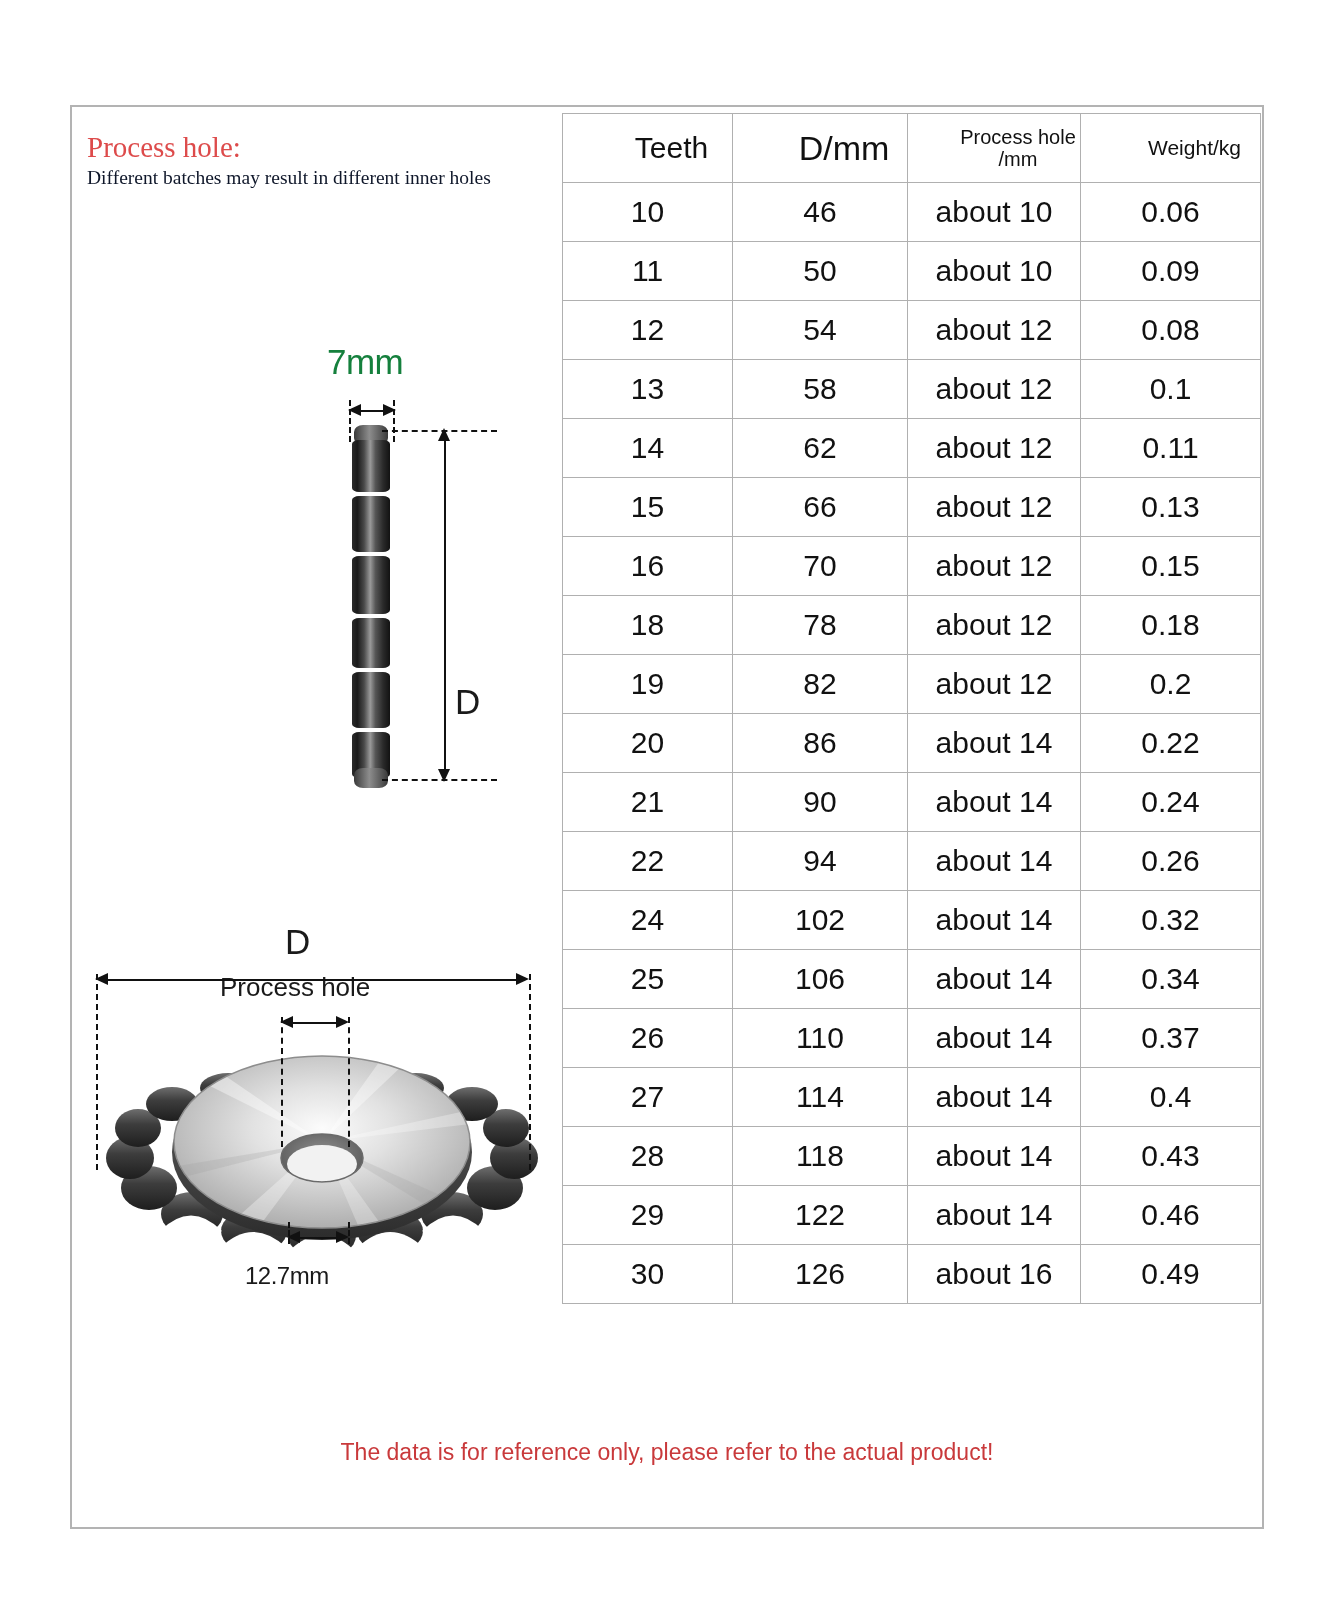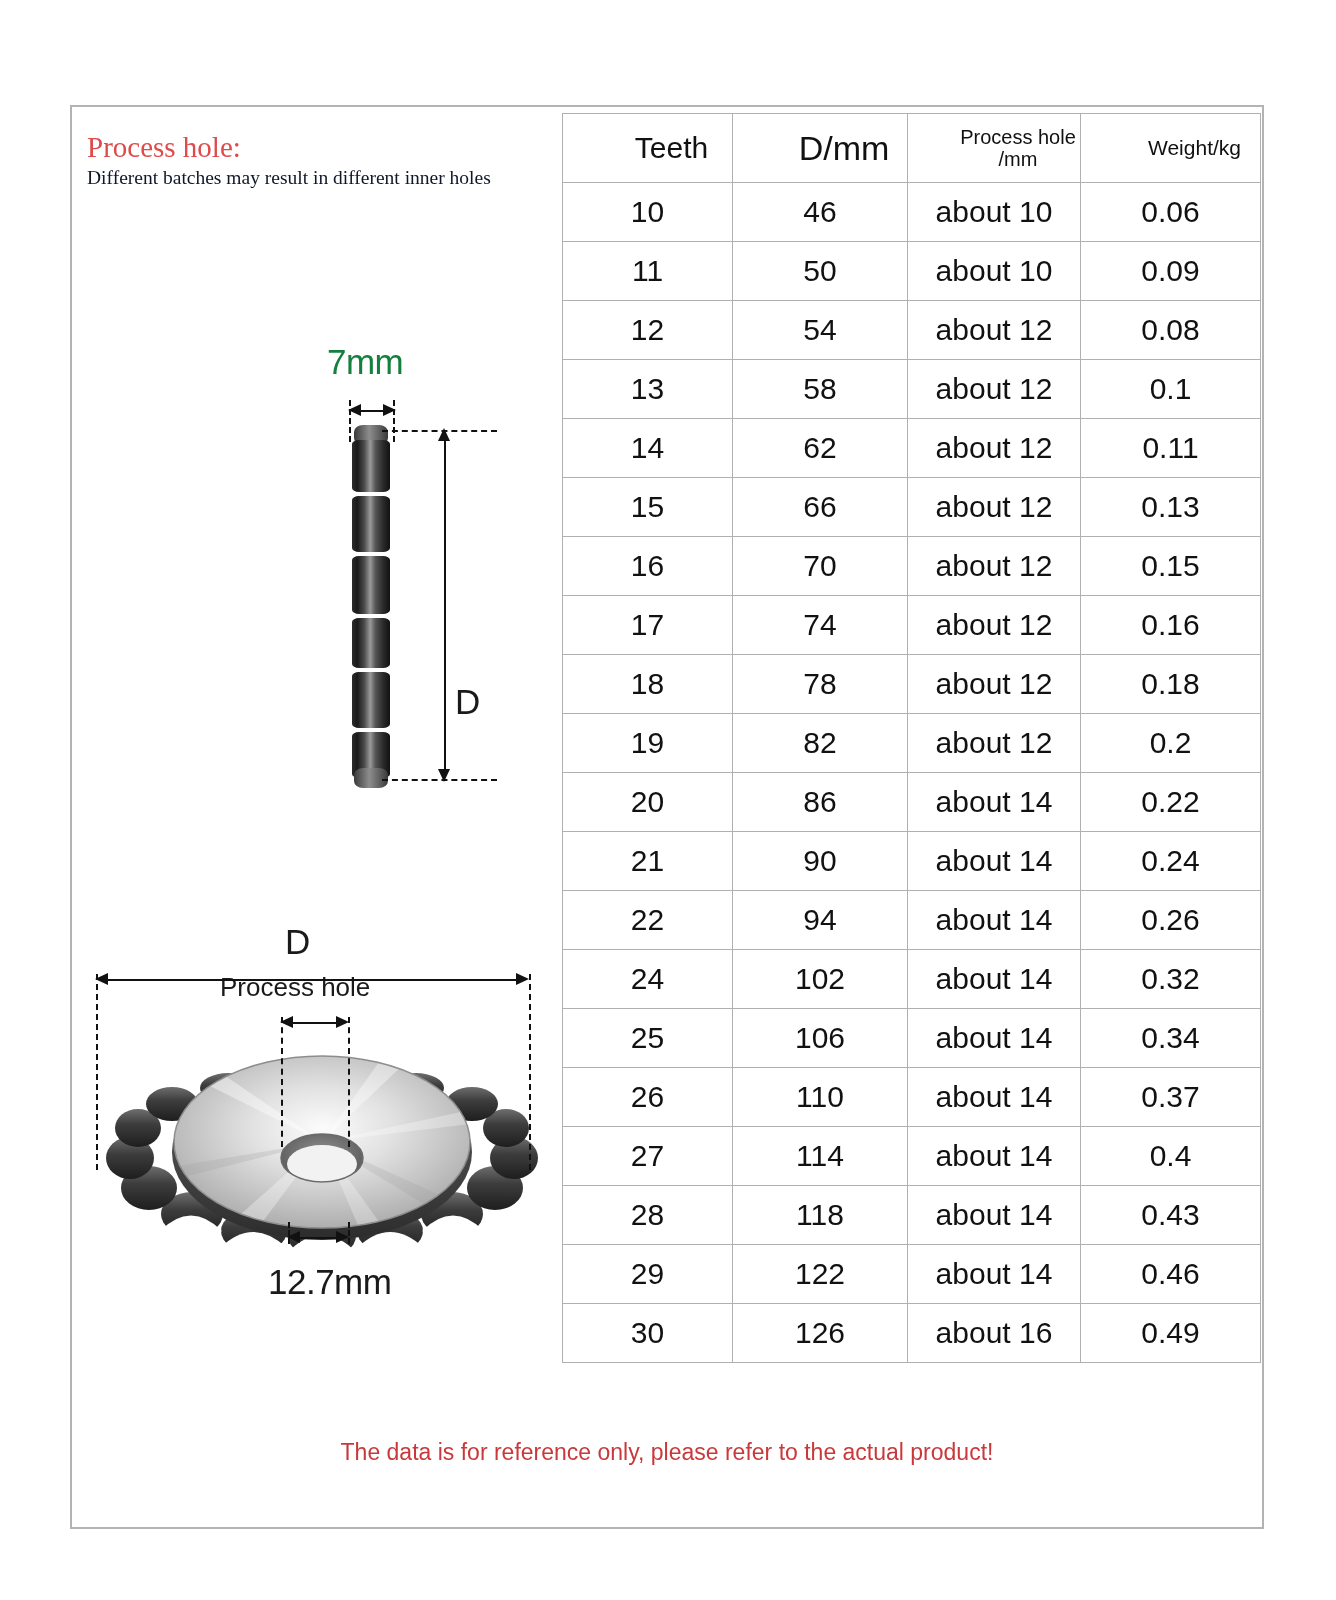--- a/index.html
+++ b/index.html
@@ -154,24 +154,23 @@
     position: absolute;
     left: 138px;
     top: 50px;
     font-size: 26px;
     color: #1a1a1a;
   }
   #label-127 {
     position: absolute;
     left: 163px;
     top: 340px;
-    font-size: 35px;
+    font-size: 24px;
     color: #1a1a1a;
     letter-spacing: -0.5px;
-    margin-left: 23px;
   }
 
   
   #spec-table {
     position: absolute;
     left: 490px;
     top: 6px;
     width: 698px;
     border-collapse: collapse;
     table-layout: fixed;
@@ -425,26 +424,20 @@
           <td class="c-hole-cell">about 12</td>
           <td class="c-weight-cell">0.13</td>
         </tr>
         <tr>
           <td>16</td>
           <td>70</td>
           <td class="c-hole-cell">about 12</td>
           <td class="c-weight-cell">0.15</td>
         </tr>
         <tr>
-          <td>17</td>
-          <td>74</td>
-          <td class="c-hole-cell">about 12</td>
-          <td class="c-weight-cell">0.16</td>
-        </tr>
-        <tr>
           <td>18</td>
           <td>78</td>
           <td class="c-hole-cell">about 12</td>
           <td class="c-weight-cell">0.18</td>
         </tr>
         <tr>
           <td>19</td>
           <td>82</td>
           <td class="c-hole-cell">about 12</td>
           <td class="c-weight-cell">0.2</td>

